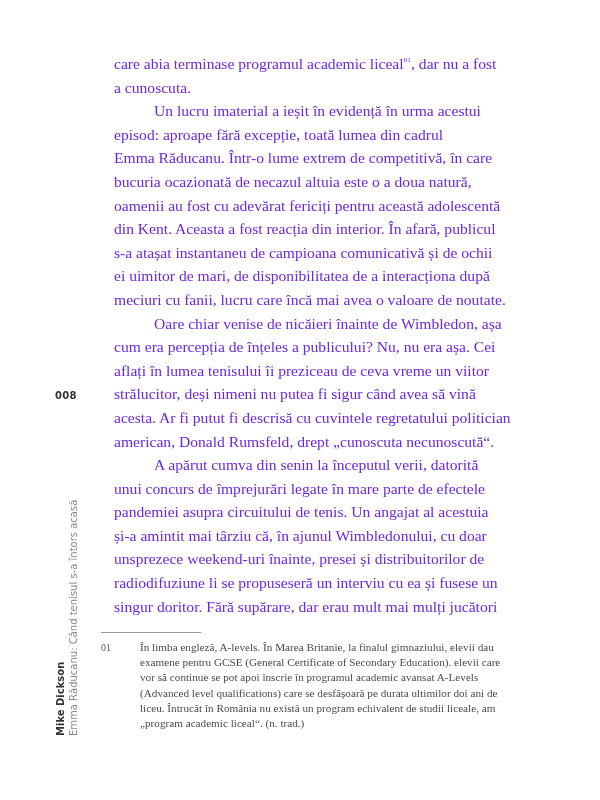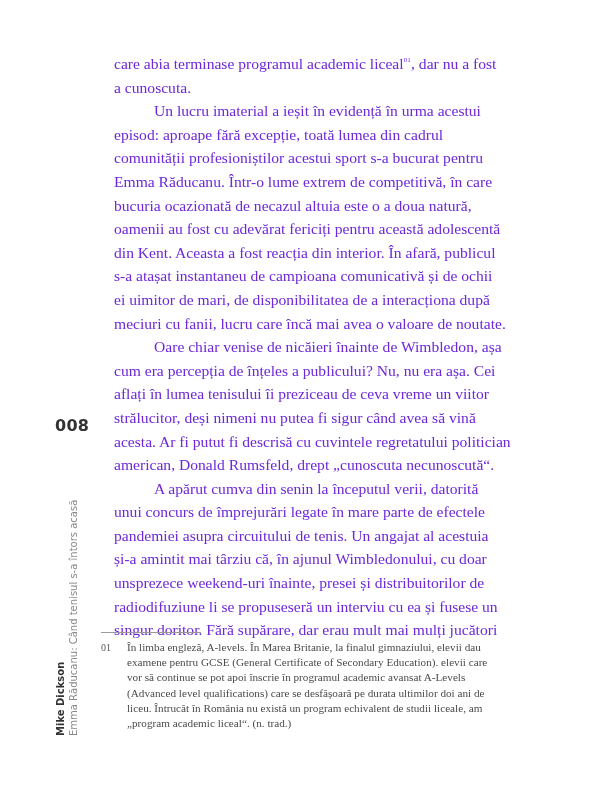--- a/index.html
+++ b/index.html
@@ -9,51 +9,50 @@
   }
   .body-text {
     position: absolute; left: 114px; top: 52px; width: 402px;
     font-family: "Liberation Serif", "DejaVu Serif", serif;
     font-size: 15.6px; line-height: 23.6px; color: #6d28d9;
   }
   .body-text .line { display: block; white-space: nowrap; }
   .body-text .indent { padding-left: 40px; }
   .sup { font-size: 7px; vertical-align: 7px; line-height: 0; letter-spacing: 0.2px; }
   .page-number {
-    position: absolute; left: 55px; top: 416px;
-    font-family: "DejaVu Sans", sans-serif; font-size: 16px; font-weight: bold;
+    position: absolute; left: 55px; top: 390px;
+    font-family: "DejaVu Sans", sans-serif; font-size: 10px; font-weight: bold;
     color: #333; letter-spacing: 0.3px;
   }
   .running-head {
     position: absolute; left: 54px; top: 736px;
     transform-origin: 0 0; transform: rotate(-90deg);
     white-space: nowrap; font-family: "DejaVu Sans", sans-serif; font-size: 10px; line-height: 13px;
   }
   .running-head .author { display: block; font-weight: bold; color: #333; }
   .running-head .title { display: block; color: #8a8a8a; font-weight: normal; }
   .footnote-rule {
     position: absolute; left: 101px; top: 632px; width: 100px; height: 0; border-top: 1px solid #9a9a9a;
   }
   .footnote {
     position: absolute; left: 101px; top: 640px; width: 410px;
     font-family: "Liberation Serif", "DejaVu Serif", serif; font-size: 11.2px; line-height: 15.2px; color: #4a4a4a;
   }
   .footnote .fn-num { position: absolute; left: 0; top: 0; font-size: 10px; color: #555; }
-  .footnote .fn-text { margin-left: 26px; }
+  .footnote .fn-text { margin-left: 39px; }
   .footnote .fn-text .line { display: block; white-space: nowrap; }
 </style>
 </head>
 <body>
 
 <div class="body-text">
   <span class="line"><span>care abia terminase programul academic liceal</span><span class="sup">01</span><span>, dar nu a fost</span></span>
   <span class="line">a cunoscuta.</span>
   <span class="line indent">Un lucru imaterial a ieșit în evidență în urma acestui</span>
   <span class="line">episod: aproape fără excepție, toată lumea din cadrul</span>
-  <span class="line">comunității profesioniștilor acestui sport s-a bucurat pentru</span>
   <span class="line">Emma Răducanu. Într-o lume extrem de competitivă, în care</span>
   <span class="line">bucuria ocazionată de necazul altuia este o a doua natură,</span>
   <span class="line">oamenii au fost cu adevărat fericiți pentru această adolescentă</span>
   <span class="line">din Kent. Aceasta a fost reacția din interior. În afară, publicul</span>
   <span class="line">s-a atașat instantaneu de campioana comunicativă și de ochii</span>
   <span class="line">ei uimitor de mari, de disponibilitatea de a interacționa după</span>
   <span class="line">meciuri cu fanii, lucru care încă mai avea o valoare de noutate.</span>
   <span class="line indent">Oare chiar venise de nicăieri înainte de Wimbledon, așa</span>
   <span class="line">cum era percepția de înțeles a publicului? Nu, nu era așa. Cei</span>
   <span class="line">aflați în lumea tenisului îi preziceau de ceva vreme un viitor</span>

